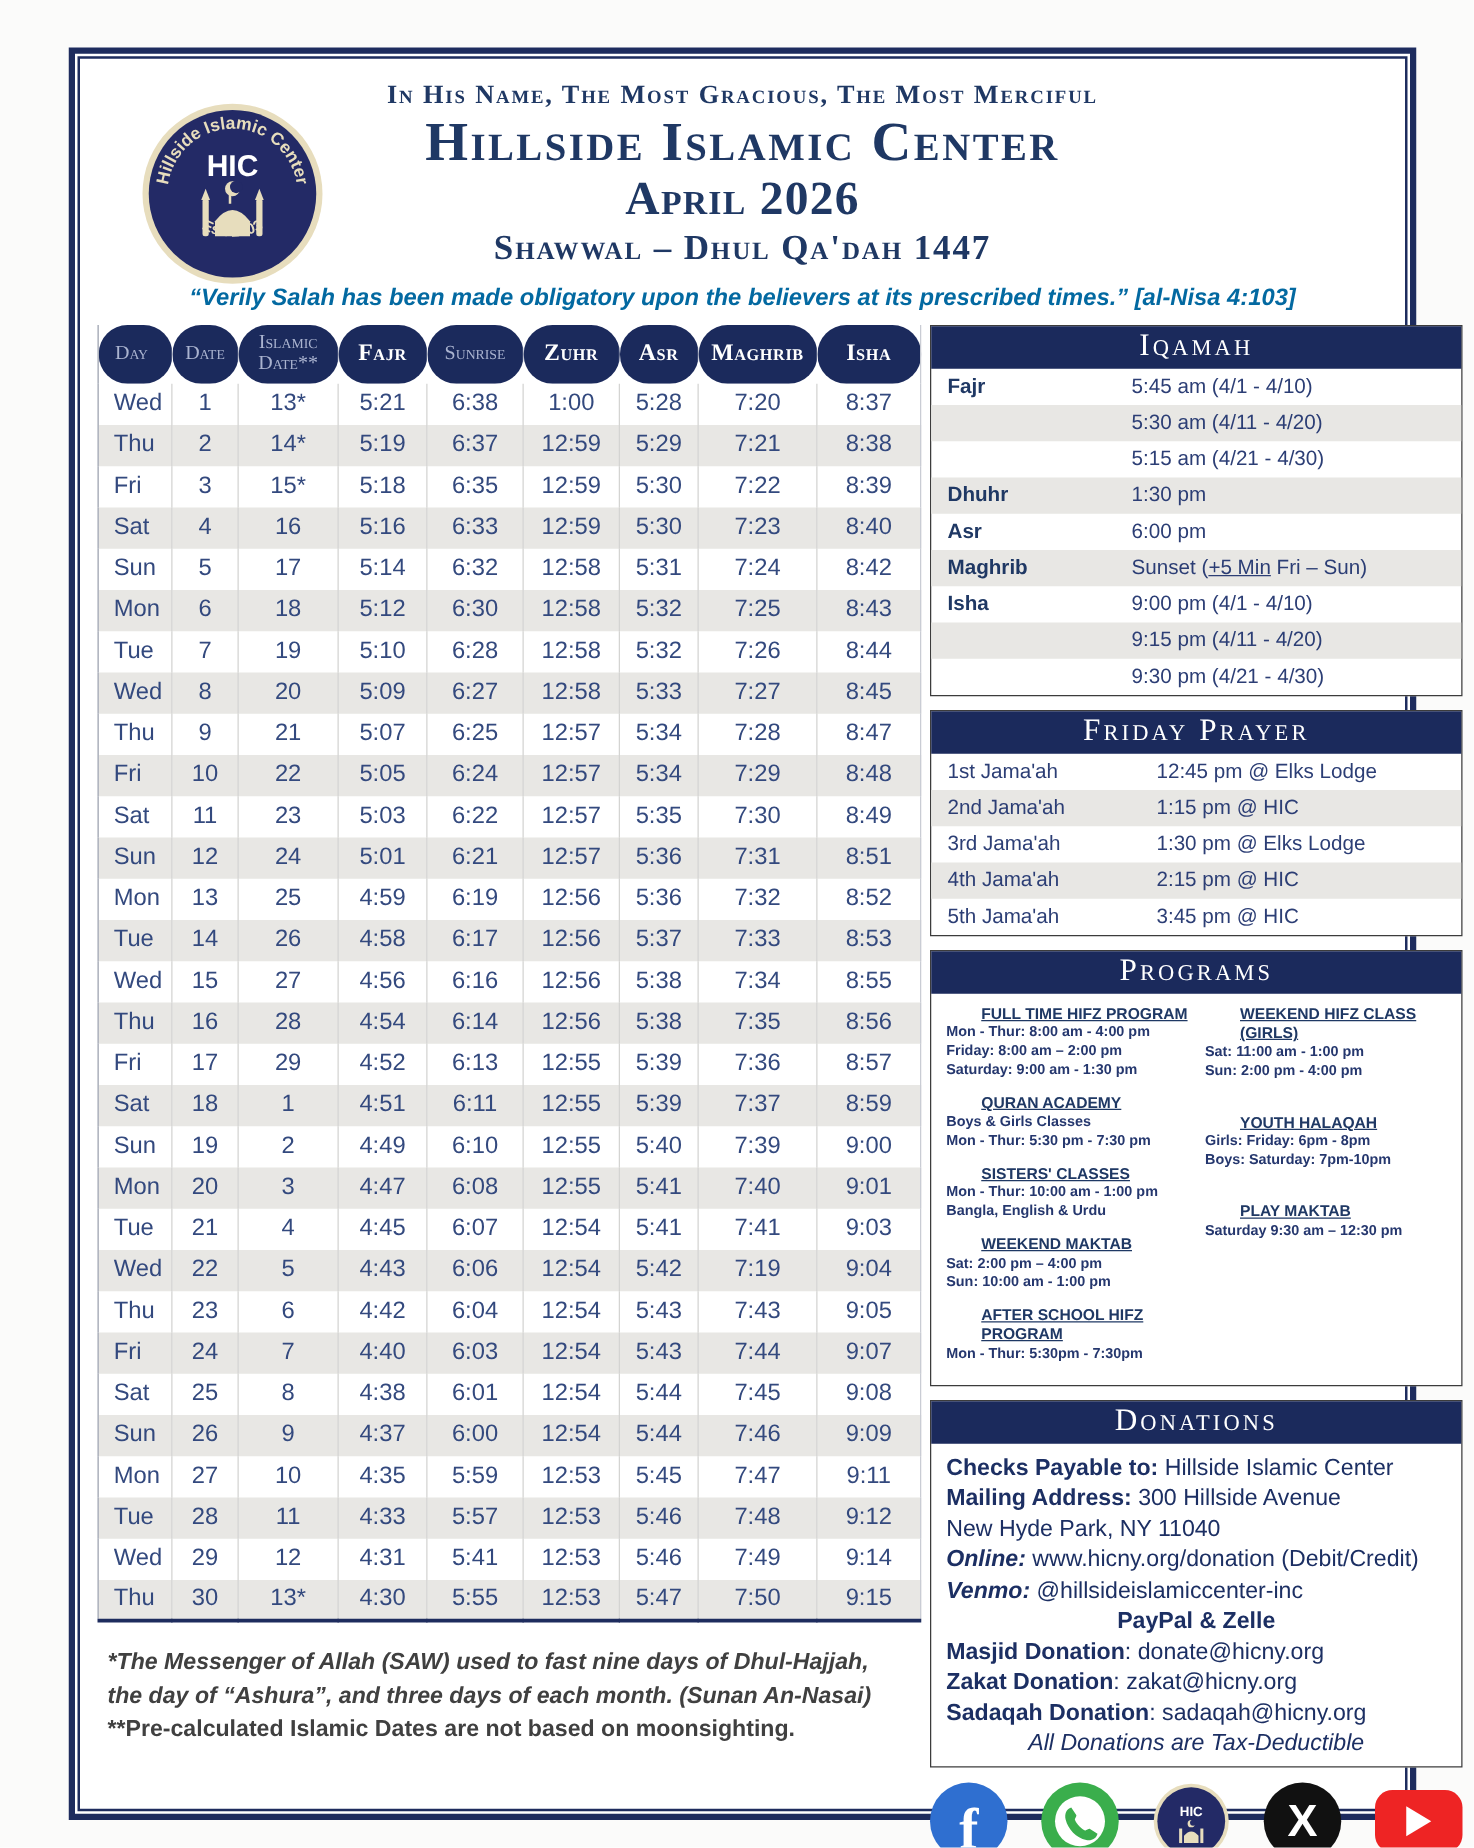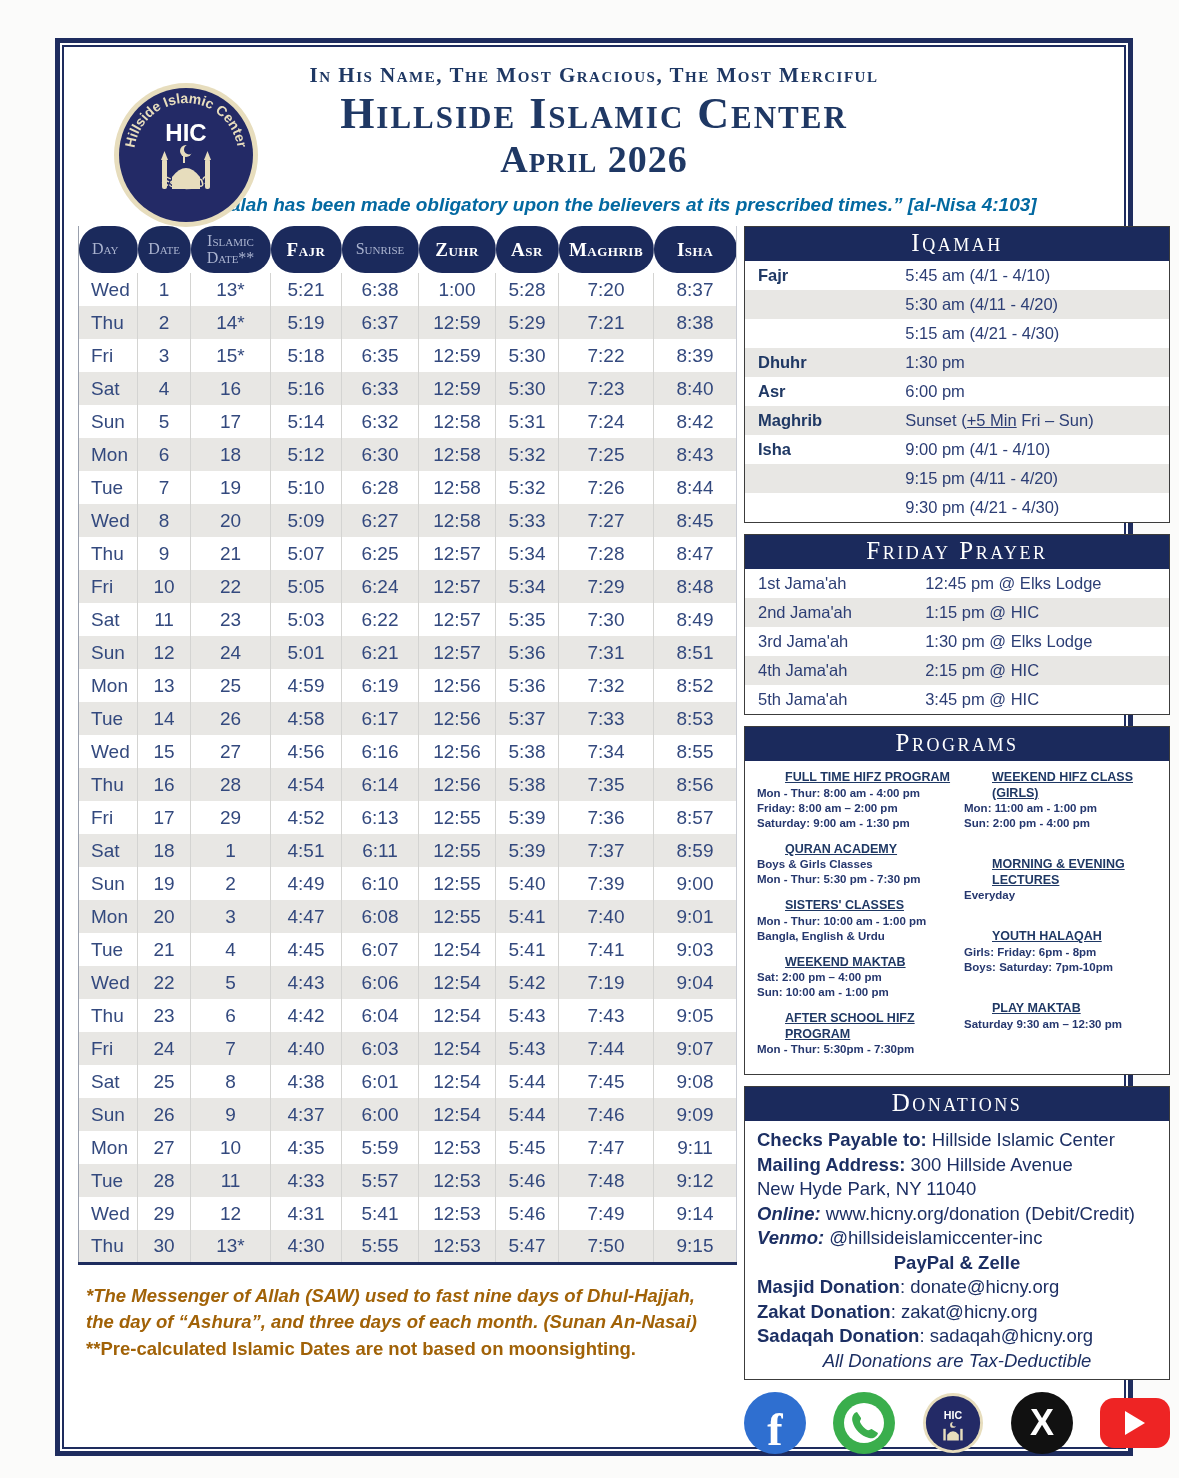--- a/index.html
+++ b/index.html
@@ -89,21 +89,21 @@
   }
   .prog-line { font-size:11.5px; font-weight:bold; color:#25376e; line-height:1.3; }
   
   .don-body { padding:7px 12px 6px; }
   .don-line { font-size:18.5px; color:#1c2f63; line-height:24.5px; }
   .don-line .dlbl { font-weight:bold; }
   .don-line .dlbl.it { font-style:italic;text-align:right; }
   .don-center { text-align:center; font-weight:bold; }
   .don-center.it { font-style:italic; font-weight:normal; }
   
-  .footnotes { margin-top:18px; padding-left:8px; color:#a16207; width:648px; }
+  .footnotes { margin-top:18px; padding-left:8px; color:#404040; width:648px; }
   .footnotes .fn1 { font-style:italic; font-weight:bold; font-size:18.5px; line-height:1.45; }
   .footnotes .fn2 { font-weight:bold; font-size:18.5px; line-height:1.45; }
   
   .social { display:flex; justify-content:center; align-items:center; gap:27px; margin-top:4px; }
   .sicon { width:62px; height:62px; border-radius:50%; display:flex; align-items:center; justify-content:center; }
   .fb { background:#2f6fd0; color:#fff; font-size:46px; font-weight:bold; font-family:"Liberation Serif", serif; }
   .fb span { position:relative; top:6px; }
   .wa { background:#3aae4c; }
   .xx { background:#111; color:#fff; font-size:36px; font-weight:800; }
   .yt { width:70px; height:50px; border-radius:14px; background:#ee2424; display:flex; align-items:center; justify-content:center; }
@@ -138,20 +138,21 @@
           <polygon points="52.5,70 49,79 56,79"></polygon>
           <rect x="93" y="78" width="5" height="30" rx="2"></rect>
           <polygon points="95.5,70 92,79 99,79"></polygon>
           <path d="M 60 108 L 60 96 Q 74 78 88 96 L 88 108 Z"></path>
           <rect x="71" y="74" width="2" height="8"></rect>
         </g>
       </svg>
       <div class="bismillah">In His Name, The Most Gracious, The Most Merciful</div>
       <div class="title">Hillside Islamic Center</div>
       <div class="month">April 2026</div>
+      <div class="hijri">Shawwal – Dhul Qa'dah 1447</div>
       <div class="quote">“Verily Salah has been made obligatory upon the believers at its prescribed times.” [al-Nisa 4:103]</div>
     </div>
 
     <div class="main">
 
       <div class="left-col">
         <table class="timetable">
           <colgroup>
             <col style="width:59px">
               <col style="width:53px">
@@ -612,26 +613,22 @@
                   <div class="prog-line">Sun: 10:00 am - 1:00 pm</div>
                 </div>
                 <div class="prog-item">
                   <div class="prog-heading">AFTER SCHOOL HIFZ PROGRAM</div>
                   <div class="prog-line">Mon - Thur: 5:30pm - 7:30pm</div>
                 </div>
               </div>
               <div class="prog-col sparse">
                 <div class="prog-item">
                   <div class="prog-heading">WEEKEND HIFZ CLASS (GIRLS)</div>
-                  <div class="prog-line">Mon: 11:00 am - 1:00 pm</div>
+                  <div class="prog-line">Sat: 11:00 am - 1:00 pm</div>
                   <div class="prog-line">Sun: 2:00 pm - 4:00 pm</div>
-                </div>
-                <div class="prog-item">
-                  <div class="prog-heading">MORNING &amp; EVENING LECTURES</div>
-                  <div class="prog-line">Everyday</div>
                 </div>
                 <div class="prog-item">
                   <div class="prog-heading">YOUTH HALAQAH</div>
                   <div class="prog-line">Girls:  Friday: 6pm - 8pm</div>
                   <div class="prog-line">Boys:  Saturday: 7pm-10pm</div>
                 </div>
                 <div class="prog-item">
                   <div class="prog-heading">PLAY MAKTAB</div>
                   <div class="prog-line">Saturday 9:30 am – 12:30 pm</div>
                 </div>

